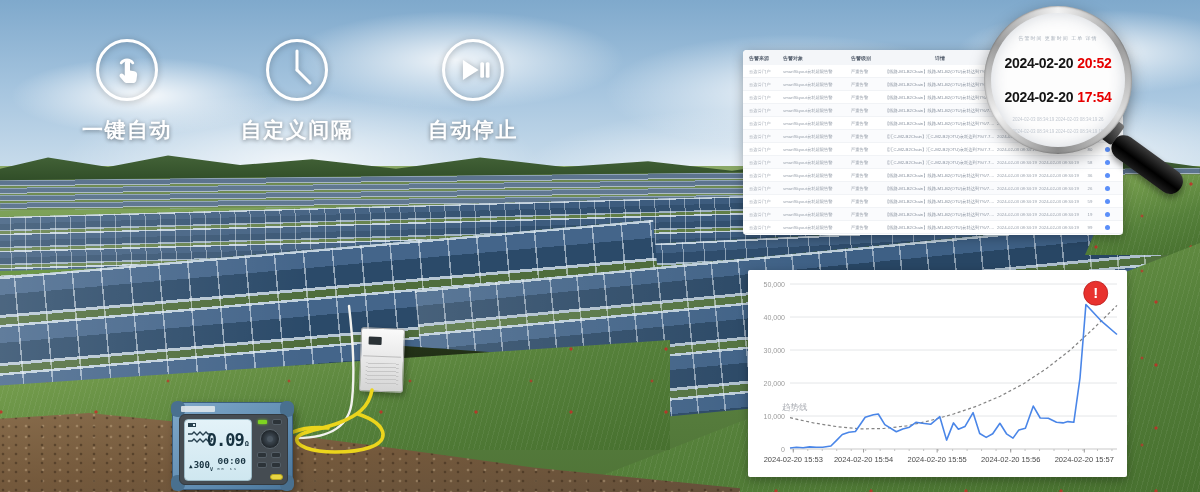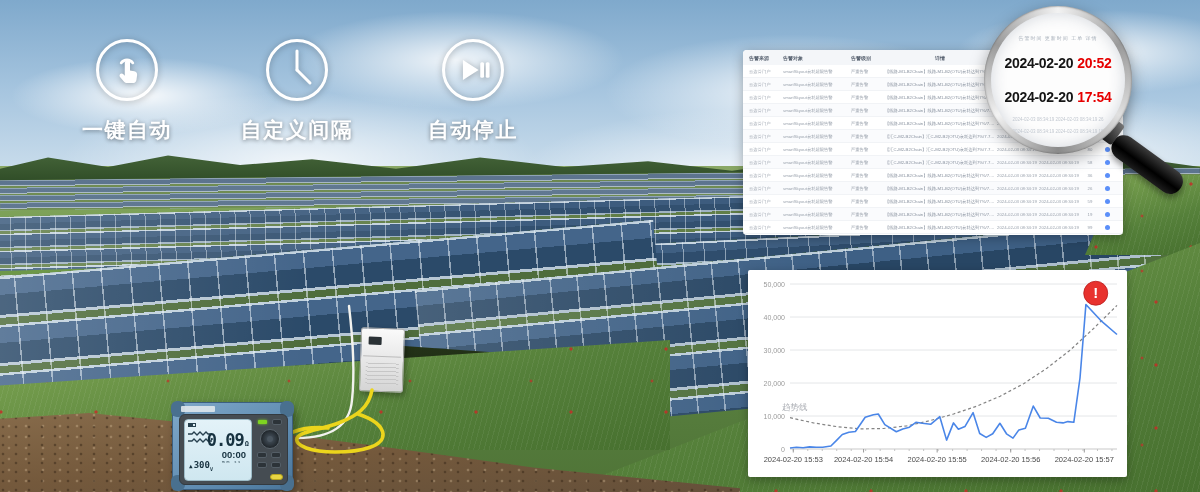--- a/index.html
+++ b/index.html
@@ -83,21 +83,21 @@
     linear-gradient(180deg,#e3f2f8,#cfe7f0);border-radius:4px;border:1px solid #9dbcc8;color:#16313f;}
   .lcd-batt{position:absolute;left:3px;top:3px;width:8px;height:4px;border:1px solid #27414f;background:
     linear-gradient(90deg,#27414f 0 60%,transparent 60%);}
   .lcd-links{position:absolute;left:2px;top:10px;}
   .lcd-main{position:absolute;right:3px;top:10px;font-family:"DejaVu Sans Mono",monospace;
     font-weight:bold;font-size:17px;letter-spacing:-1px;}
   .lcd-ohm{font-size:7px;font-weight:bold;margin-left:1px;}
   .lcd-volt{position:absolute;left:4px;bottom:8px;font-family:"DejaVu Sans Mono",monospace;font-weight:bold;font-size:9px;}
   .lcd-volt .mk{font-size:6px;margin-right:1px;}
   .lcd-volt sub{font-size:5px;}
-  .lcd-timer{position:absolute;right:5px;bottom:16px;font-family:Liberation Sans, sans-serif;font-weight:bold;font-size:9.5px;text-align:left;}
+  .lcd-timer{position:absolute;right:5px;bottom:9px;font-family:Liberation Mono, monospace;font-weight:bold;font-size:9.5px;text-align:left;}
   .lcd-timer .cap{font-size:3.5px;font-weight:normal;letter-spacing:2px;}
   .dev-btns{position:absolute;left:76px;top:3px;width:30px;height:64px;}
   .led{position:absolute;left:2px;top:2px;width:9px;height:4px;background:#7ed321;border-radius:1px;box-shadow:0 0 3px #7ed321;}
   .sq{position:absolute;width:10px;height:6px;background:#2c3338;border:1px solid #545e66;border-radius:2px;}
   .dpad{position:absolute;left:4px;top:11px;width:20px;height:20px;border-radius:50%;
     background:radial-gradient(circle,#3a444d 28%,#20262b 70%);border:1px solid #5a646c;}
   .dpad::after{content:"";position:absolute;left:6px;top:6px;width:6px;height:6px;border-radius:50%;background:#4a555f;}
   .ybtn{position:absolute;left:14px;top:56px;width:13px;height:6px;background:#e8d544;border-radius:3px;border:1px solid #b7a51f;}
   .bumper{position:absolute;width:14px;height:16px;background:#49708f;border-radius:6px;z-index:-1;}
 

